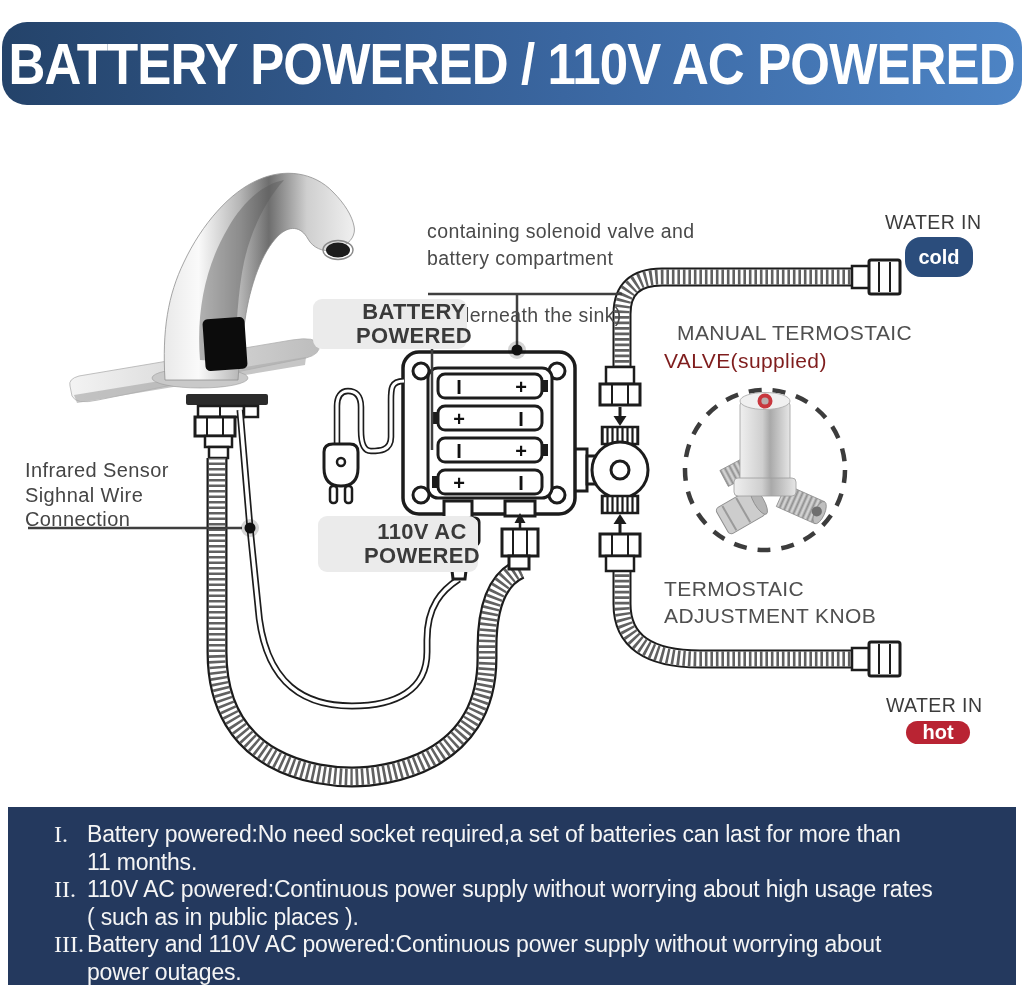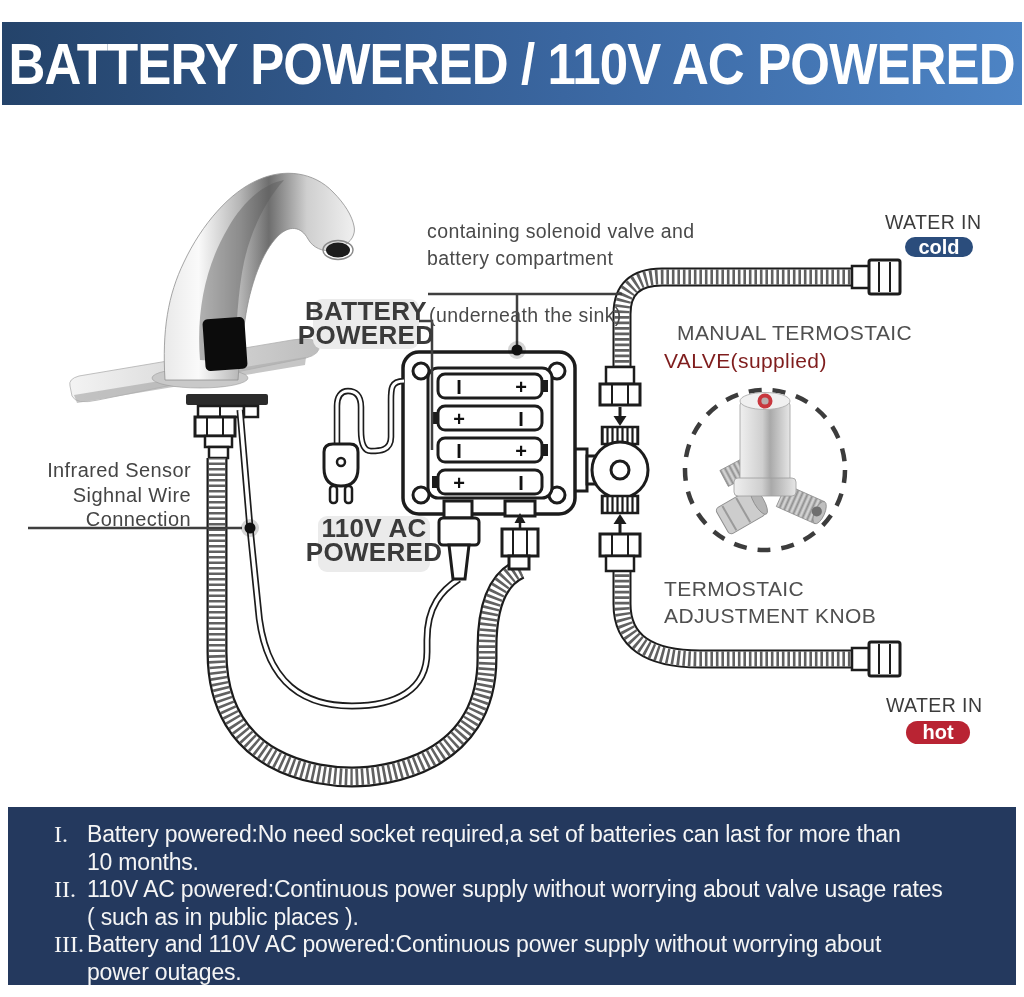--- a/index.html
+++ b/index.html
@@ -4,35 +4,35 @@
 <style>
   html,body{margin:0;padding:0;background:#fff;}
   .page{position:relative;width:1024px;height:997px;background:#ffffff;overflow:hidden;
         font-family:"Liberation Sans",sans-serif;}
   svg{position:absolute;left:0;top:0;z-index:1;}
   .overlay{position:absolute;z-index:2;}
 
   
   .banner{position:absolute;left:2px;top:22px;width:1020px;height:83px;z-index:2;
           background:linear-gradient(90deg,#24436a 0%,#3a66a0 55%,#4d84c5 100%);
-          display:flex;align-items:center;justify-content:center;}
+          display:flex;align-items:center;justify-content:center;border-radius:25px;}
   .banner span{color:#fff;font-weight:700;font-size:58px;letter-spacing:-1px;
                transform:scaleX(0.88);white-space:nowrap;}
 
   
   .lbl{position:absolute;z-index:2;color:#4a4a4a;font-size:19.5px;letter-spacing:.4px;white-space:nowrap;}
   .control-title{position:absolute;z-index:2;font-size:24px;font-weight:700;color:#333;letter-spacing:.5px;white-space:nowrap;}
   .grey-badge{position:absolute;z-index:2;background:#ebebeb;border-radius:9px;
-              display:flex;flex-direction:column;align-items:center;justify-content:flex-start;
-              color:#3a3a3a;font-weight:600;font-size:26px;line-height:24px;letter-spacing:.3px;}
+              display:flex;flex-direction:column;align-items:center;justify-content:center;
+              color:#3a3a3a;font-weight:600;font-size:22px;line-height:24px;letter-spacing:.3px;padding-left:48px;}
   .pill{position:absolute;z-index:3;border-radius:16px;color:#fff;font-weight:700;font-size:20px;
         display:flex;align-items:center;justify-content:center;}
   .pill.cold{background:#2b4d7c;}
   .pill.hot{background:#b92433;}
-  .center-lbl{text-align:right;}
+  .center-lbl{text-align:left;}
   .sign{position:absolute;z-index:3;width:26px;text-align:center;font-size:20px;font-weight:700;color:#111;line-height:24px;}
 
   
   .bottom-panel{position:absolute;left:8px;top:807px;width:1008px;height:178px;background:#24395e;z-index:2;
                 box-sizing:border-box;padding:14px 38px 0 46px;}
   .note{display:flex;align-items:flex-start;color:#f5f5f5;}
   .note-num{font-family:"Liberation Serif",serif;font-size:24px;line-height:27.5px;min-width:33px;}
   .note-text{font-size:23px;line-height:27.5px;white-space:pre-line;letter-spacing:-0.2px;}
 </style>
 </head>
@@ -234,21 +234,21 @@
       <circle cx="765" cy="401" r="7.5" fill="#c8373e"></circle>
       <circle cx="765" cy="401" r="3.6" fill="#b9aeae"></circle>
     </g>
   </svg>
 
   <div class="lbl" style="left:427px;top:220px;">containing solenoid valve and</div>
   <div class="lbl" style="left:427px;top:247px;">battery compartment</div>
   <div class="lbl" style="left:429px;top:274px;margin-top:30px;">(underneath the sink)</div>
 
   <div class="lbl" style="left:885px;top:211px;color:#3c3c3c;">WATER IN</div>
-  <div class="pill cold" style="left:905px;top:237px;width:68px;height:20px;">cold</div>
+  <div class="pill cold" style="left:905px;top:237px;width:68px;height:40px;">cold</div>
 
   <div class="lbl" style="left:664px;top:321px;font-size:21px;color:#4f4f4f;margin-left:13px;">MANUAL TERMOSTAIC</div>
   <div class="lbl" style="left:664px;top:349px;font-size:21px;color:#7f1d1d;">VALVE(supplied)</div>
 
   <div class="grey-badge" style="left:313px;top:299px;width:106px;height:50px;">
     <span>BATTERY</span>
     <span>POWERED</span>
   </div>
 
   <div class="grey-badge" style="left:318px;top:516px;width:112px;height:56px;">
@@ -274,25 +274,25 @@
   <span class="sign" style="left:508px;top:407px;">I</span>
   <span class="sign" style="left:446px;top:439px;">I</span>
   <span class="sign" style="left:508px;top:439px;">+</span>
   <span class="sign" style="left:446px;top:471px;">+</span>
   <span class="sign" style="left:508px;top:471px;">I</span>
 
   <div class="bottom-panel">
     <div class="note">
       <span class="note-num">I.</span>
       <span class="note-text">Battery powered:No need socket required,a set of batteries can last for more than
-10 months.</span>
+11 months.</span>
     </div>
     <div class="note">
       <span class="note-num">II.</span>
-      <span class="note-text">110V AC powered:Continuous power supply without worrying about valve usage rates
+      <span class="note-text">110V AC powered:Continuous power supply without worrying about high usage rates
 ( such as in public places ).</span>
     </div>
     <div class="note">
       <span class="note-num">III.</span>
       <span class="note-text">Battery and 110V AC powered:Continuous power supply without worrying about
 power outages.</span>
     </div>
   </div>
 
 </div>

